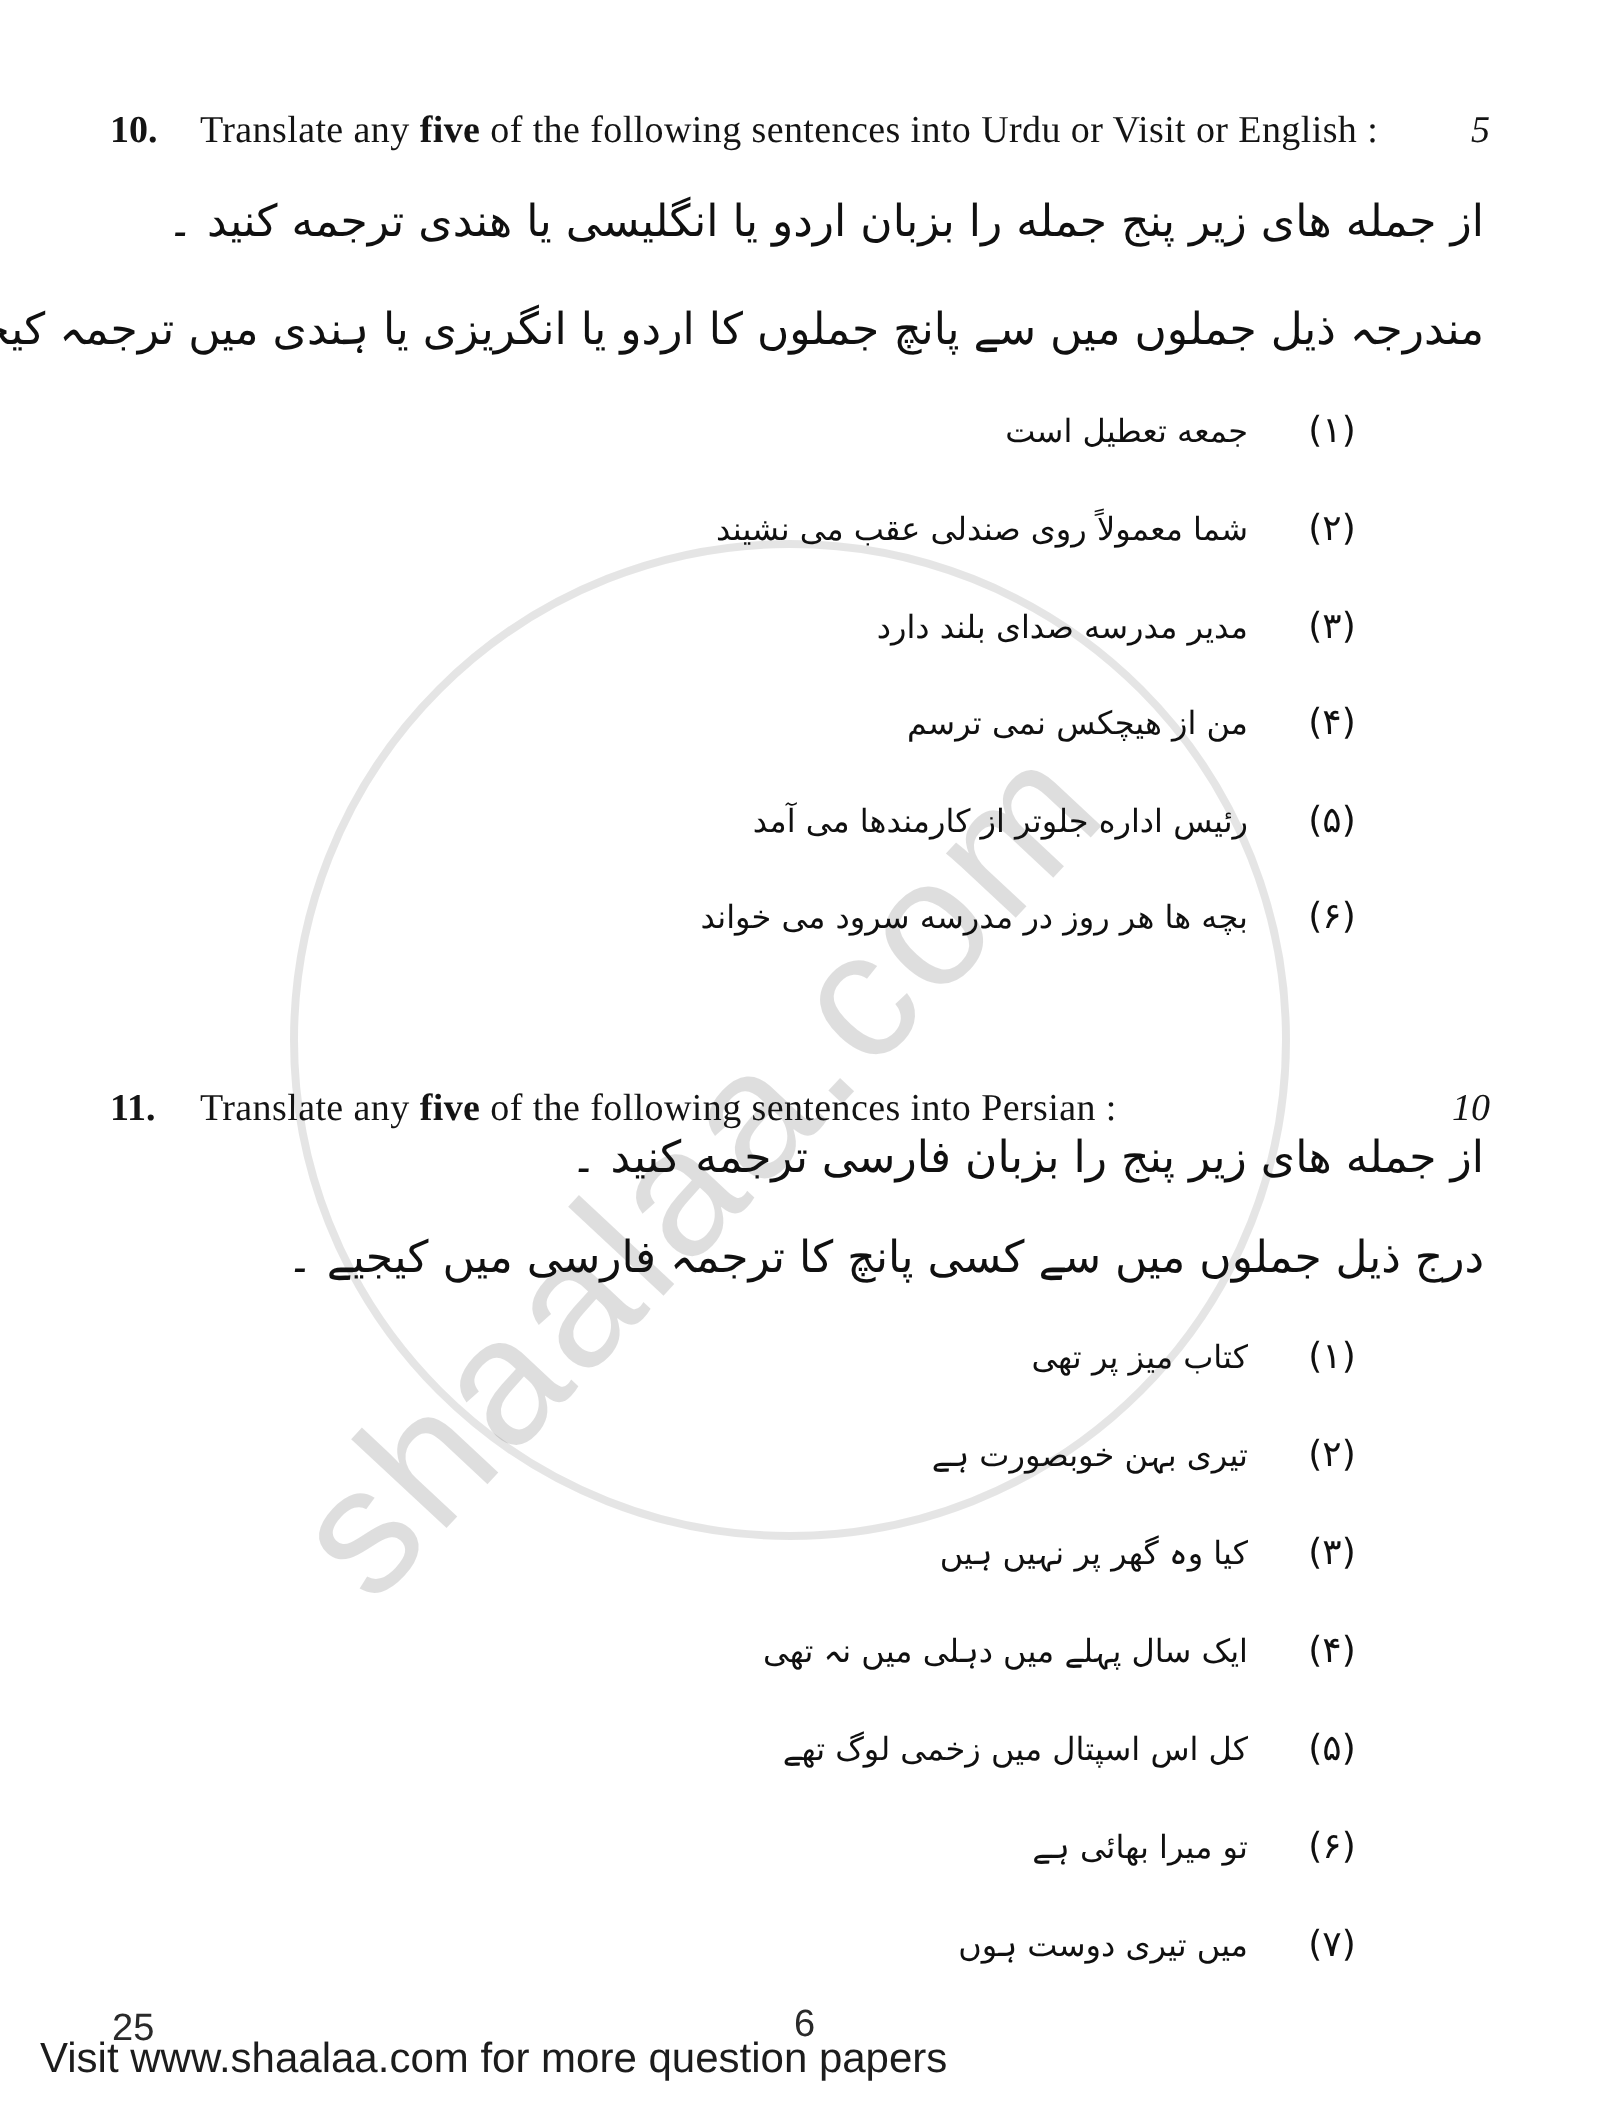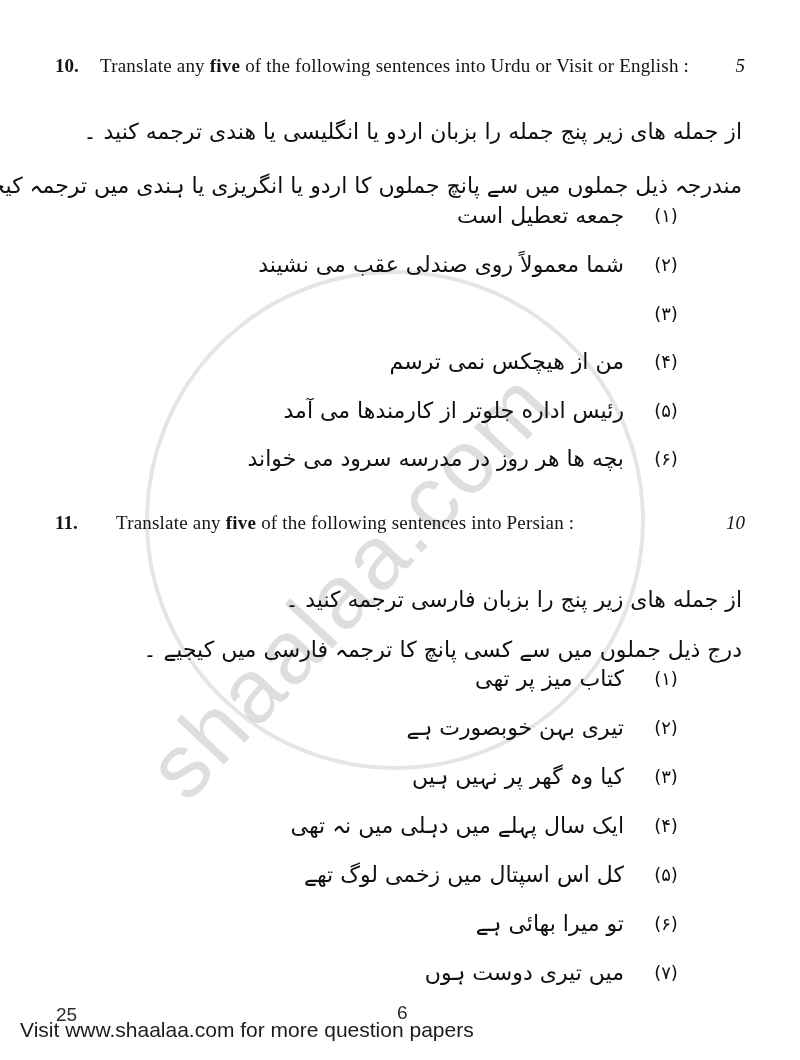--- a/index.html
+++ b/index.html
@@ -25,40 +25,40 @@
   
   .q-head {
     position:absolute; left:55px; right:55px; z-index:1;
     display:flex; align-items:baseline; font-size:19px;
   }
   .q-head .qnum { font-weight:bold; flex:0 0 45px; }
   .q-head .qtext { flex:1; letter-spacing:0.2px; }
   .q-emph { font-weight:bold; margin:0 5px; }
   .q-marks { font-style:italic; font-size:19px; }
   #q10-head { top:55px; }
-  #q11-head { top:512px;gap:16px; }
+  #q11-head { top:544px; }
 
   
   .urdu {
     font-family:"DejaVu Sans", sans-serif; direction:rtl;
     white-space:nowrap; color:#101010; z-index:1;
   }
-  .intro { position:absolute; right:58px; font-size:22px; line-height:36px;margin-top:20px; }
+  .intro { position:absolute; right:58px; font-size:22px; line-height:36px; }
   #q10-intro-fa { top:94px; }
   #q10-intro-ur { top:148px; }
   #q11-intro-fa { top:562px; }
   #q11-intro-ur { top:612px; }
 
   
   .item {
     position:absolute; right:112px; height:34px; z-index:1;
     display:flex; direction:rtl; align-items:center; column-gap:20px;
   }
   .item .inum { font-size:18px; flex:0 0 44px; text-align:center; font-family:"DejaVu Sans", sans-serif; }
-  .item .itext { font-size:22px; }
+  .item .itext { font-size:16px; }
 
   
   .footer-visit {
     position:absolute; left:20px; top:1018px; z-index:2;
     font-family:"Liberation Sans", sans-serif; font-size:21px; color:#1c1c1c;
   }
   .pg-left {
     position:absolute; left:56px; top:1004px; z-index:1;
     font-family:"Liberation Sans", sans-serif; font-size:19px; color:#2a2a2a;
   }
@@ -87,20 +87,21 @@
   <div class="item urdu" style="top:198px">
     <span class="inum">(۱)</span>
     <span class="itext">جمعه تعطیل است</span>
   </div>
   <div class="item urdu" style="top:247px">
     <span class="inum">(۲)</span>
     <span class="itext">شما معمولاً روی صندلی عقب می نشیند</span>
   </div>
   <div class="item urdu" style="top:296px">
     <span class="inum">(۳)</span>
+    <span class="itext">مدیر مدرسه صدای بلند دارد</span>
   </div>
   <div class="item urdu" style="top:344px">
     <span class="inum">(۴)</span>
     <span class="itext">من از هیچکس نمی ترسم</span>
   </div>
   <div class="item urdu" style="top:393px">
     <span class="inum">(۵)</span>
     <span class="itext">رئیس اداره جلوتر از کارمندها می آمد</span>
   </div>
   <div class="item urdu" style="top:441px">

